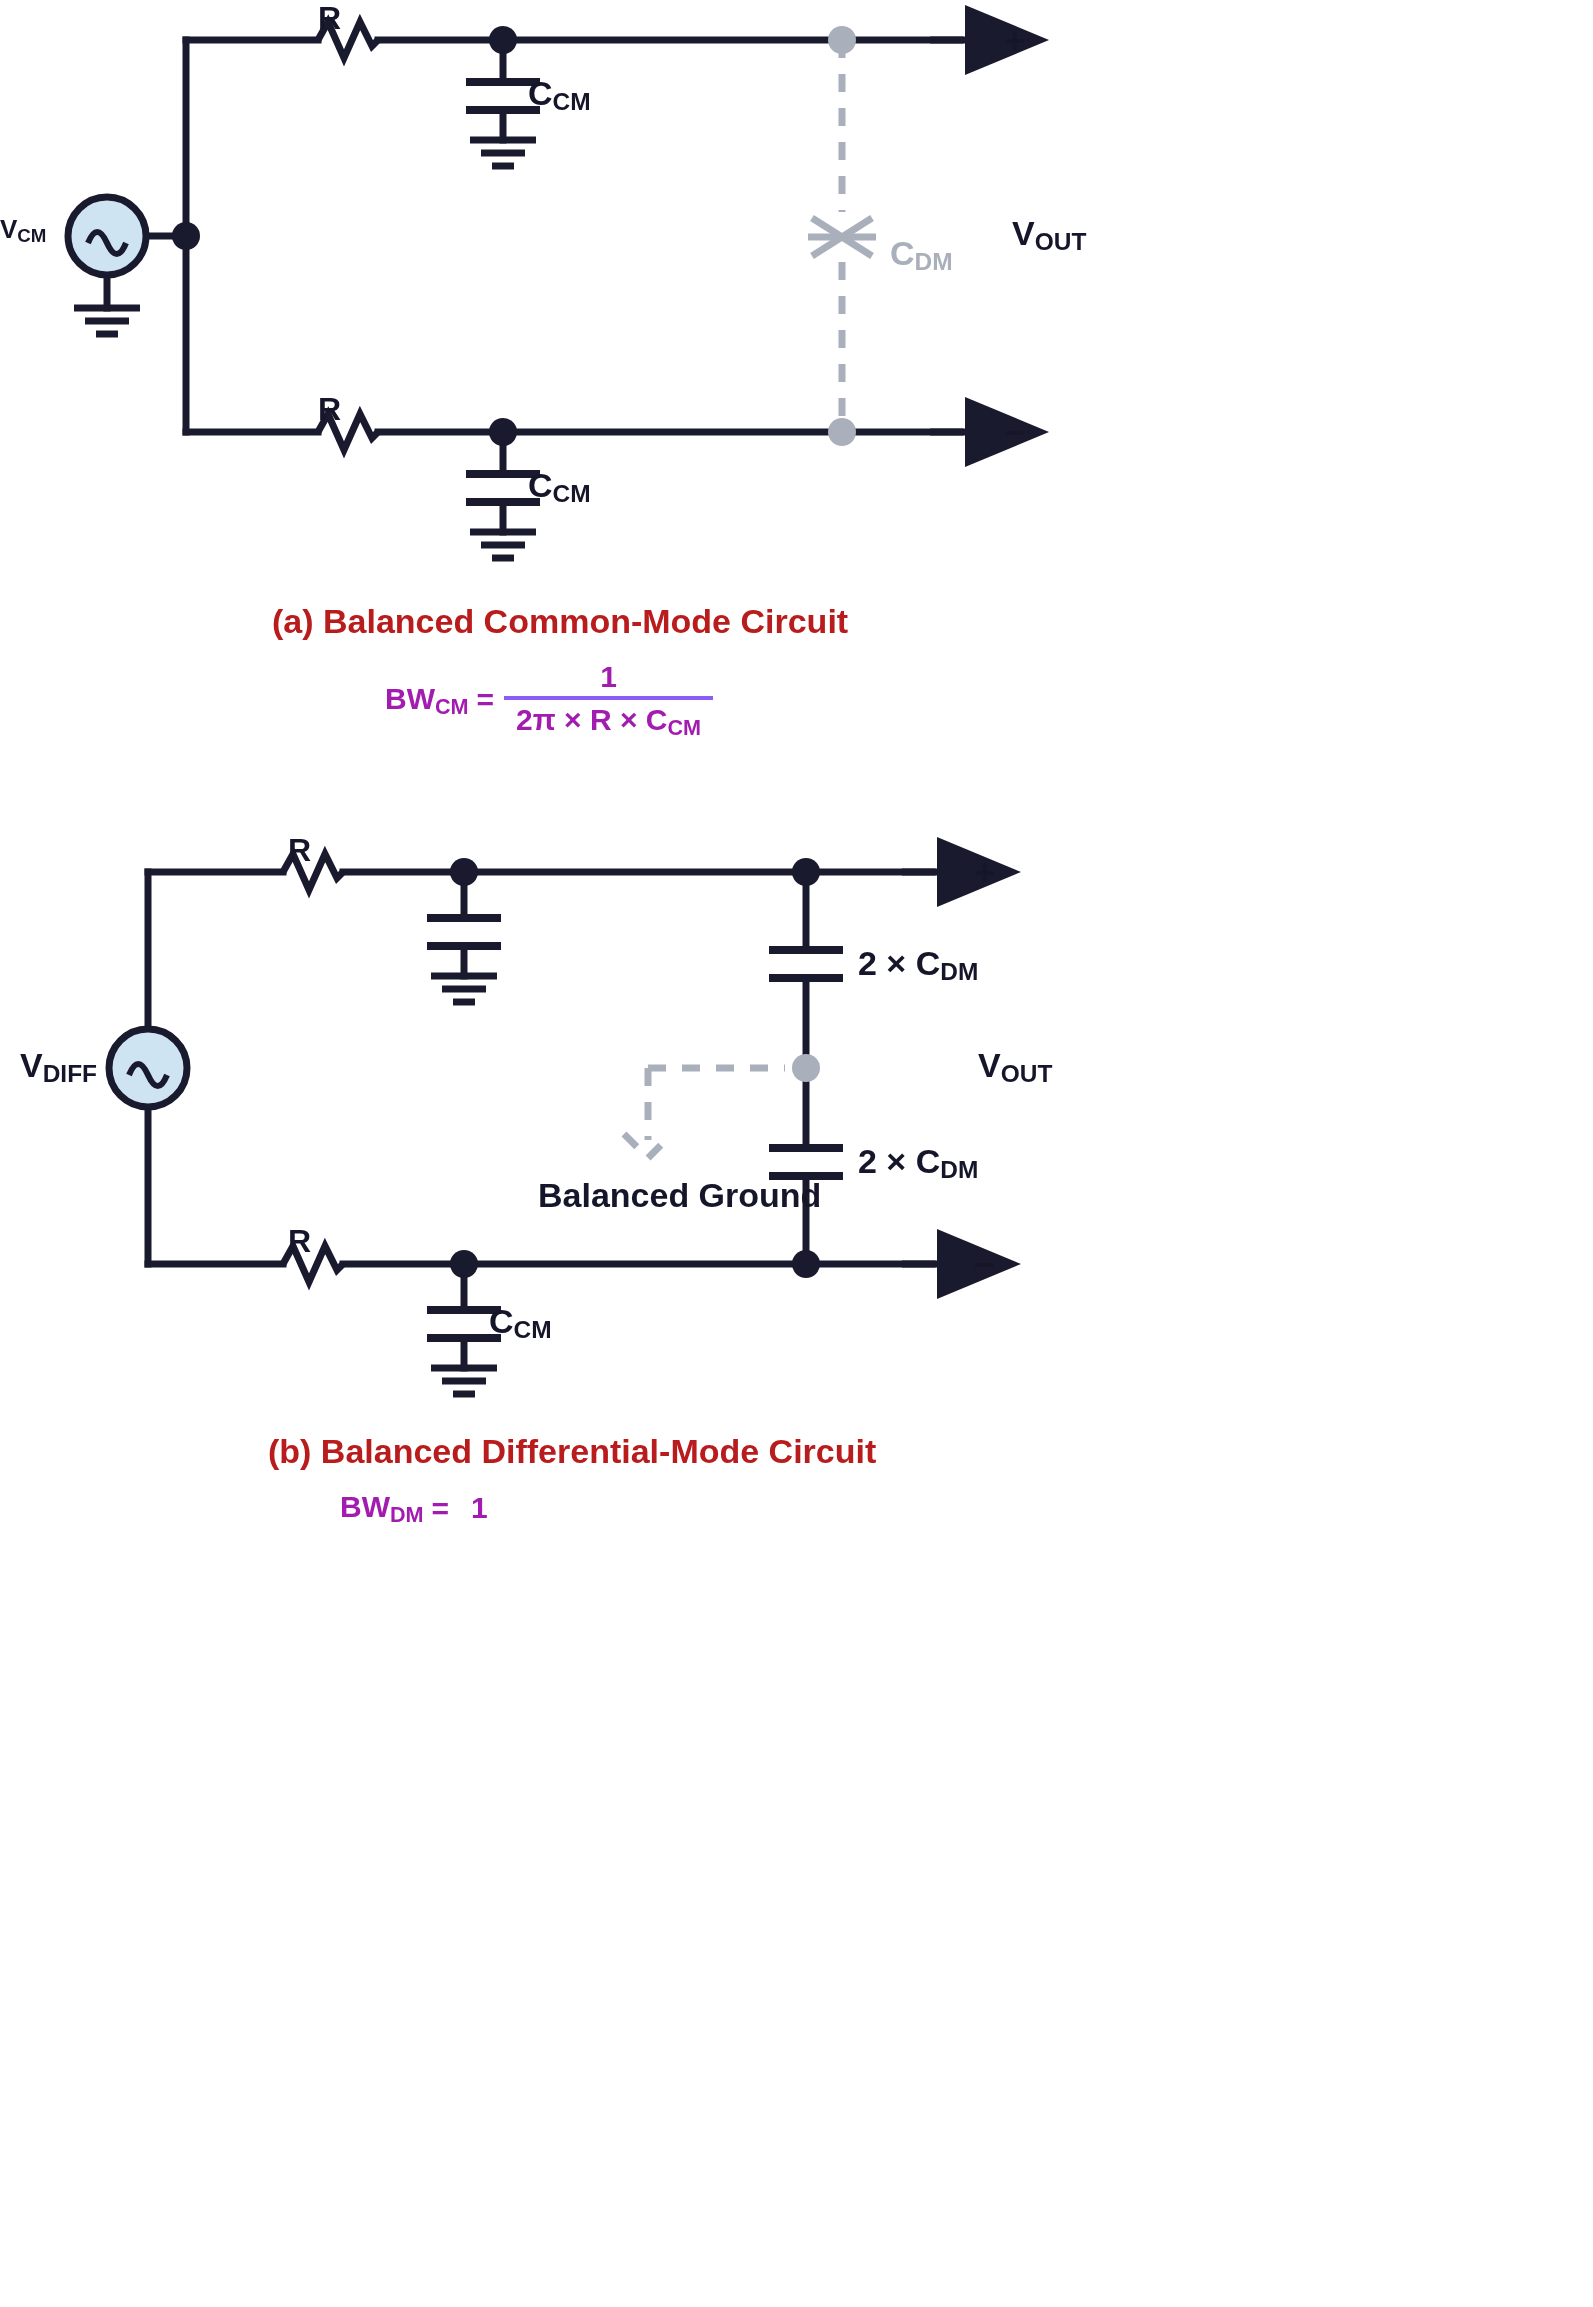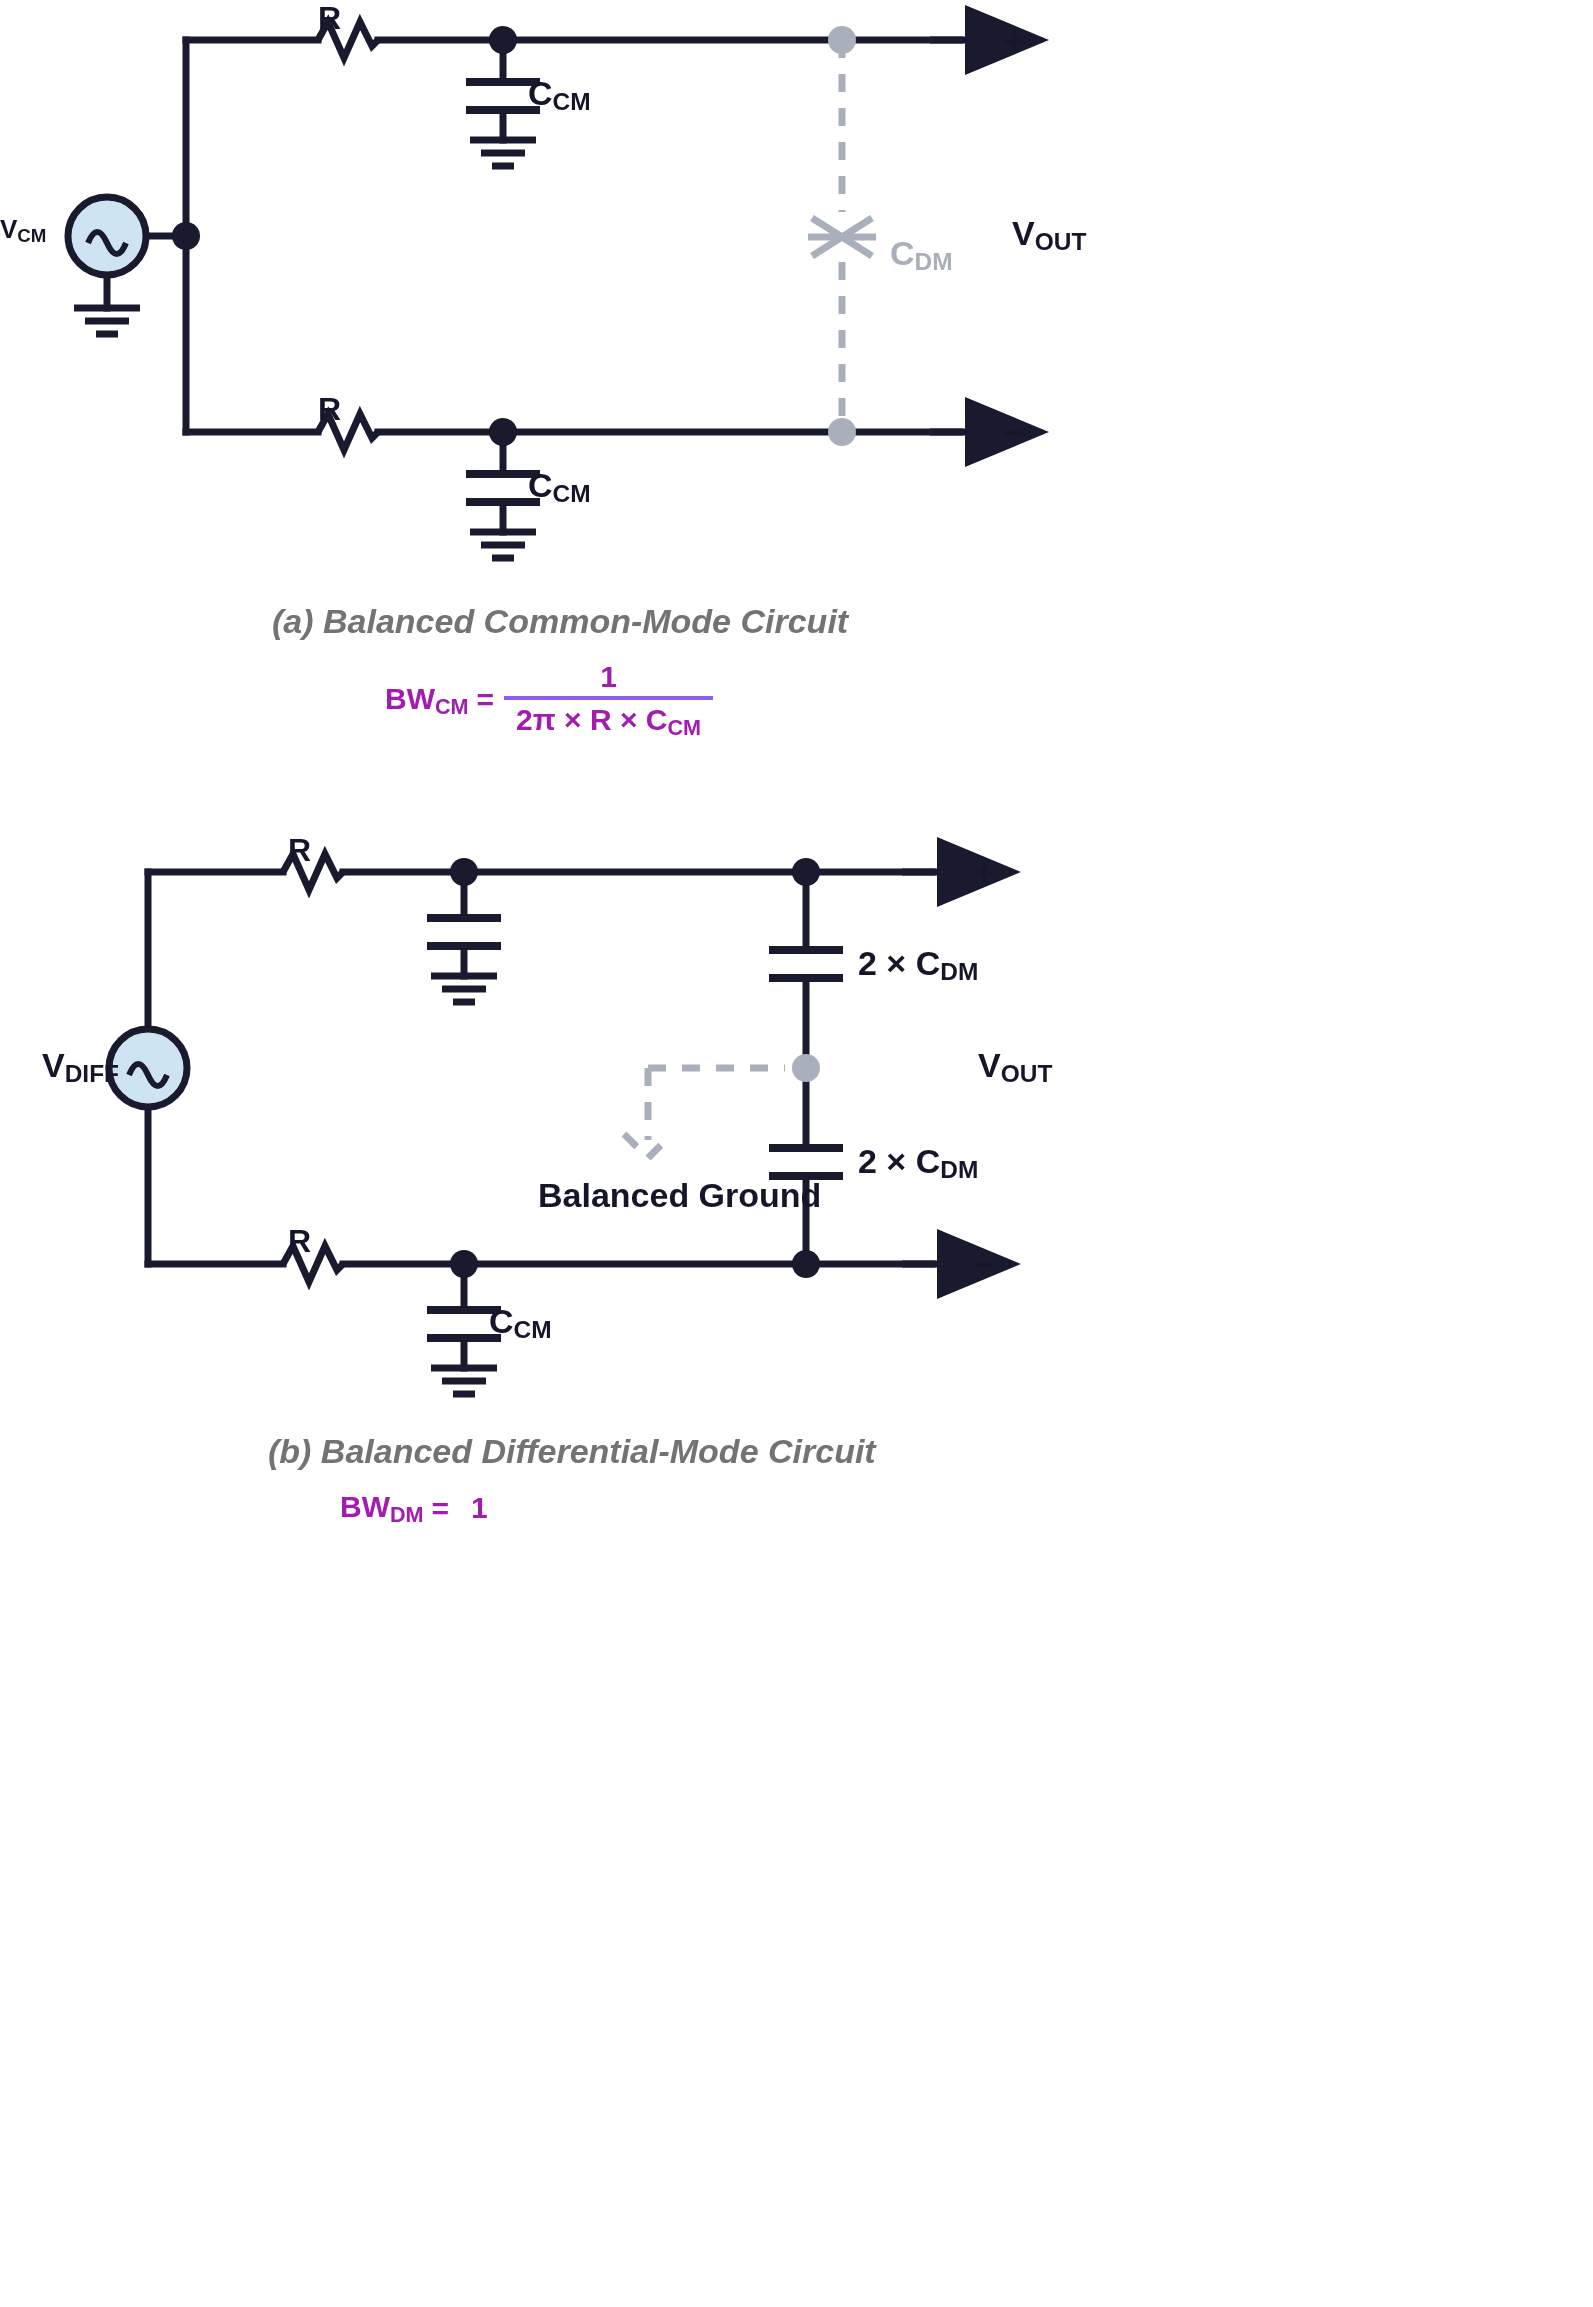--- a/index.html
+++ b/index.html
@@ -2,21 +2,21 @@
 <html><head>
 <meta charset="utf-8">
 <style>
   html,body{margin:0;padding:0;background:#ffffff;}
   body{width:1593px;height:2307px;position:relative;font-family:"Liberation Sans",sans-serif;color:#1a1a2e;}
   .stage{position:relative;width:1593px;height:2307px;overflow:hidden;}
   svg.circuit{position:absolute;left:0;top:0;width:1593px;height:2307px;}
   .lbl{position:absolute;font-weight:bold;color:#16162b;white-space:nowrap;}
   .lbl sub{font-size:0.72em;vertical-align:-0.22em;font-weight:bold;}
   .lbl.gray{color:#aab0bb;}
-  .caption{position:absolute;font-weight:bold;color:#737373;white-space:nowrap;font-style:italic;}
+  .caption{position:absolute;font-weight:bold;color:#b91c1c;white-space:nowrap;}
   .formula{position:absolute;font-weight:bold;color:#a21caf;display:flex;align-items:center;}
   .frac{display:inline-flex;flex-direction:column;align-items:center;margin-left:10px;}
   .frac .num{padding:0 12px 2px 12px;}
   .frac .den{padding:3px 12px 0 12px;border-top:4px solid #8b5cf6;}
   .formula sub{font-size:0.72em;vertical-align:-0.22em;}
 </style>
 </head>
 <body>
 
 <div class="stage">
@@ -233,21 +233,21 @@
 
   <div class="lbl" style="left:858px;top:944px;font-size:34px;">
     <span>2 × C</span><sub>DM</sub>
   </div>
   <div class="lbl" style="left:858px;top:1142px;font-size:34px;">
     <span>2 × C</span><sub>DM</sub>
   </div>
 
   <div class="lbl" style="left:538px;top:1176px;font-size:34px;">Balanced Ground</div>
 
-  <div class="lbl" style="left:42px;top:1046px;font-size:34px;">
+  <div class="lbl" style="left:20px;top:1046px;font-size:34px;">
     <span>V</span><sub>DIFF</sub>
   </div>
 
   <div class="lbl" style="left:978px;top:1046px;font-size:34px;">
     <span>V</span><sub>OUT</sub>
   </div>
 
   <div class="lbl" style="left:974px;top:852px;font-size:36px;">+</div>
   <div class="lbl" style="left:974px;top:1242px;font-size:36px;">–</div>
 

